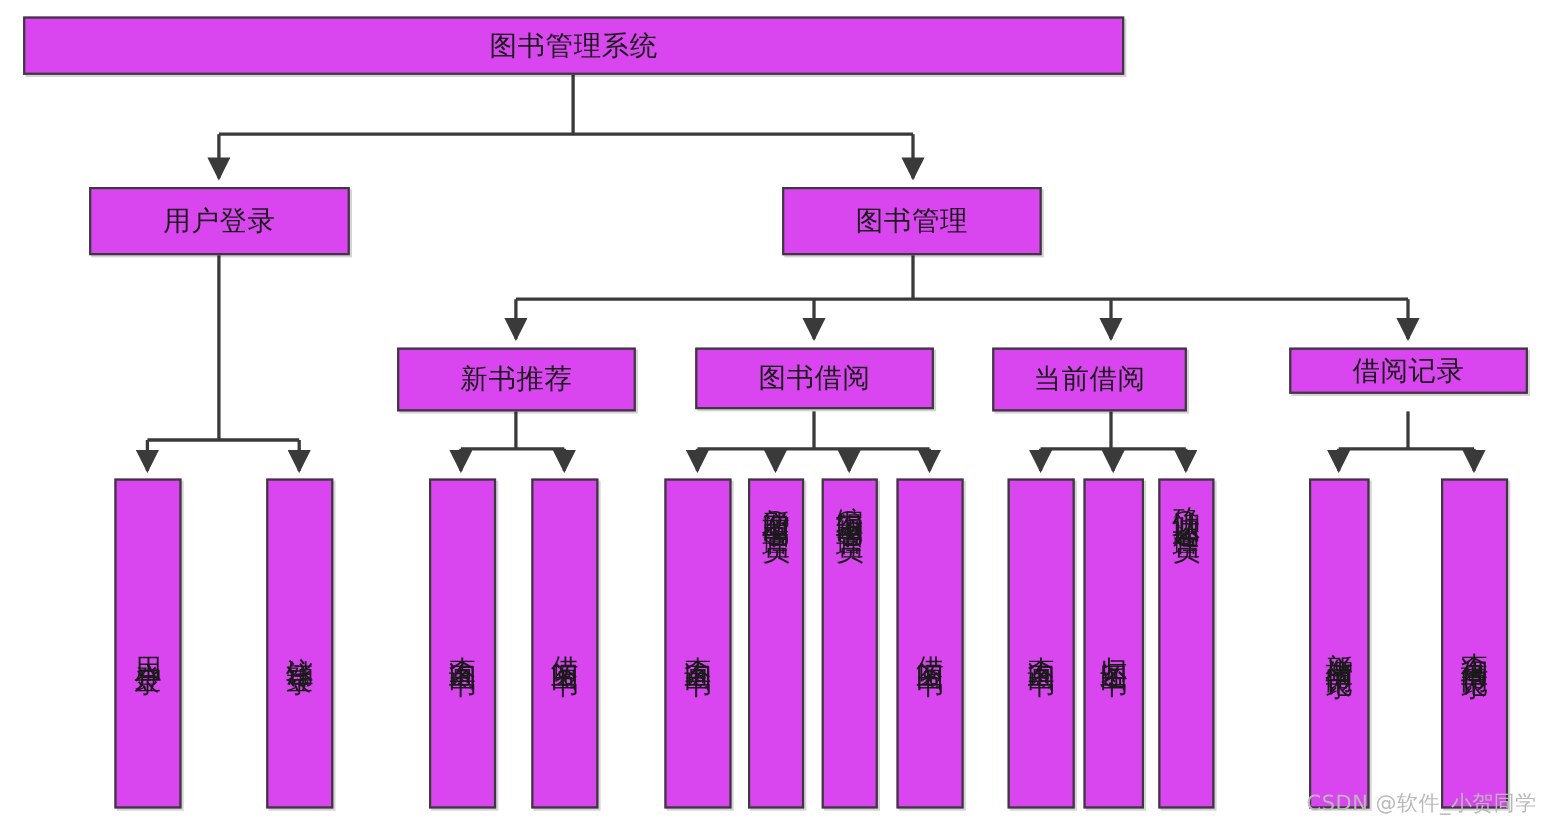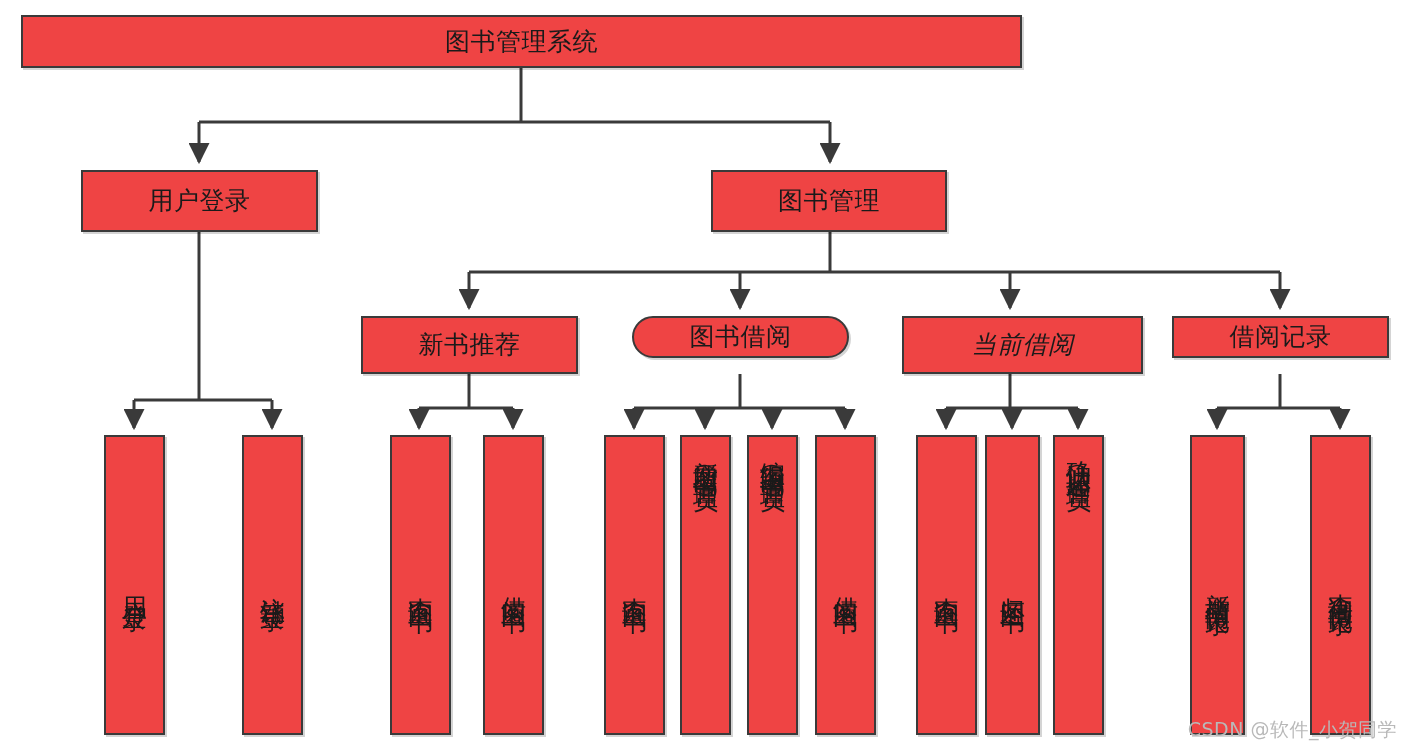--- a/index.html
+++ b/index.html
@@ -22,21 +22,21 @@
     left: 0;
     top: 0;
     width: 1405px;
     height: 747px;
     pointer-events: none;
   }
   .node {
     position: absolute;
     box-sizing: border-box;
     border: 2.5px solid #3a3a3a;
-    background: #ef4444;
+    background: #d946ef;
     display: flex;
     align-items: center;
     justify-content: center;
     box-shadow: 2px 2px 0 rgba(0,0,0,0.17);
   }
   .node-label {
     color: #1a1a1a;
     line-height: 1.12;
     text-align: center;
     white-space: nowrap;
@@ -130,24 +130,24 @@
   <div class="node horiz" style="left:81px; top:170px; width:237px; height:62px;">
     <span class="node-label">用户登录</span>
   </div>
   <div class="node horiz" style="left:361px; top:316px; width:217px; height:58px;">
     <span class="node-label">新书推荐</span>
   </div>
 
   <div class="node horiz" style="left:711px; top:170px; width:236px; height:62px;">
     <span class="node-label">图书管理</span>
   </div>
-  <div class="node horiz" style="left:632px; top:316px; width:217px; height:42px;border-radius:21px;">
+  <div class="node horiz" style="left:632px; top:316px; width:217px; height:56px;">
     <span class="node-label">图书借阅</span>
   </div>
-  <div class="node horiz" style="left:902px; top:316px; width:241px; height:58px;font-style:italic;">
+  <div class="node horiz" style="left:902px; top:316px; width:177px; height:58px;">
     <span class="node-label">当前借阅</span>
   </div>
   <div class="node horiz" style="left:1172px; top:316px; width:217px; height:42px;">
     <span class="node-label">借阅记录</span>
   </div>
 
   <div class="node vert" style="left:104px; top:435px; width:61px; height:300px;">
     <span class="node-label">用户登录</span>
   </div>
   <div class="node vert" style="left:242px; top:435px; width:61px; height:300px;">

